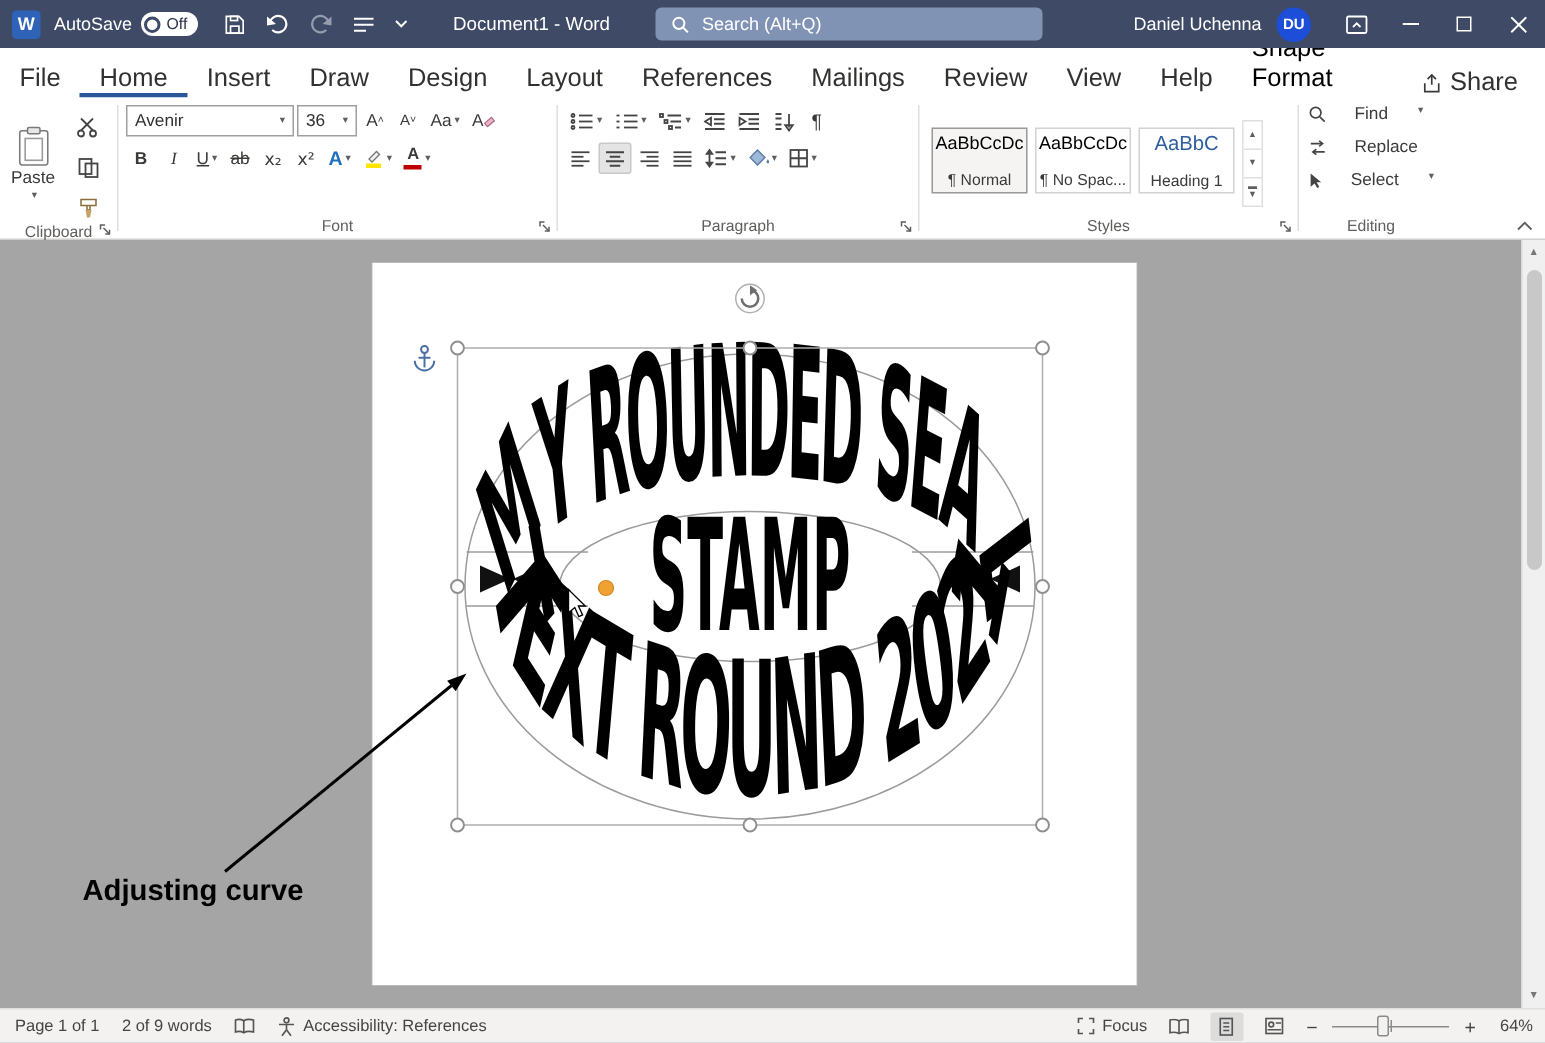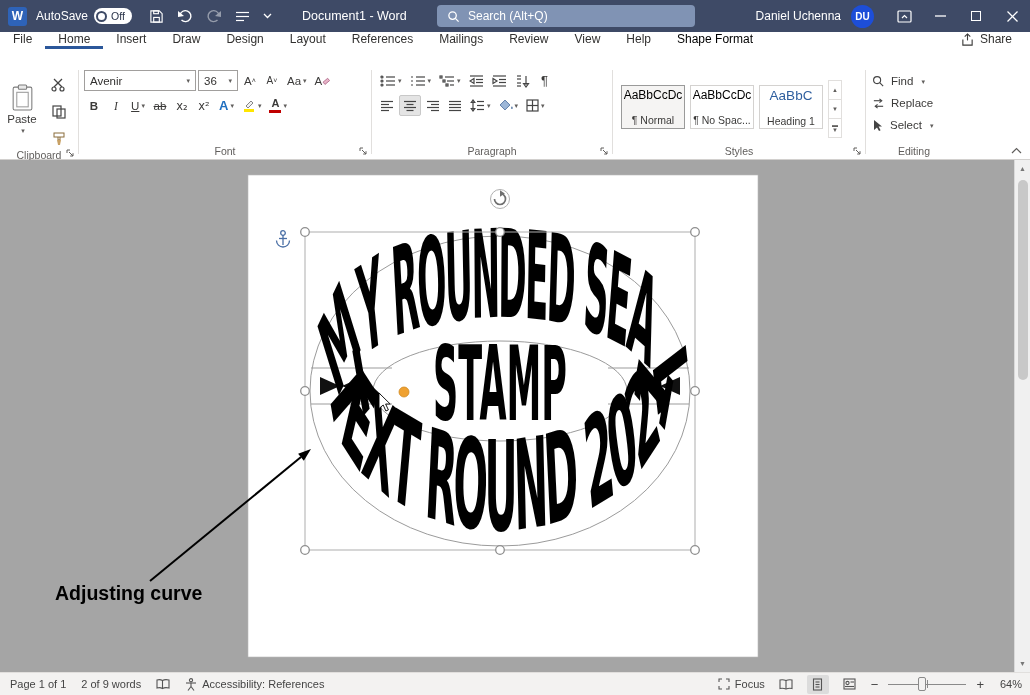--- a/index.html
+++ b/index.html
@@ -19,21 +19,21 @@
   .ticon{display:flex;align-items:center;justify-content:center}
   .tb-title{position:absolute;left:302px;top:0;height:32px;display:flex;align-items:center;font-size:12.5px}
   .searchbox{position:absolute;left:437px;top:5px;width:258px;height:22px;background:#8093b4;border-radius:4px;display:flex;align-items:center;gap:8px;padding:0 10px;font-size:12px;color:#fff}
   .tb-right{margin-left:auto;display:flex;align-items:center;height:32px}
   .uname{font-size:12px;margin-right:10px}
   .avatar{width:23px;height:23px;border-radius:50%;background:#1d4ed8;color:#fff;display:flex;align-items:center;justify-content:center;font-size:10px;font-weight:bold;margin-right:12px}
   .winbtn{width:36px;height:32px;display:flex;align-items:center;justify-content:center;font-size:14px}
   .maxbox{width:10px;height:10px;border:1px solid #fff}
 
   
-  .tabsrow{height:33px;display:flex;align-items:flex-start;background:#fff;font-size:12px}
+  .tabsrow{height:33px;display:flex;align-items:flex-end;background:#fff;font-size:17px}
   .rtab{display:flex;align-items:center;padding:0 13px;color:#323130;border-bottom:3px solid transparent}
   .rtab.active{border-bottom-color:#2b579a}
   .rtab.contextual{color:#000000}
   .share{margin-left:auto;display:flex;align-items:center;gap:6px;padding:0 18px;color:#323130}
 
   
   .ribbon{position:relative;height:95px;display:flex;background:#fff;border-bottom:1px solid #d2d0ce;flex:none}
   .group{display:flex;flex-direction:column;padding-top:3px}
   .gbody{flex:1;display:flex}
   .glabel{height:17px;display:flex;align-items:center;justify-content:center;font-size:10.5px;color:#605e5c;position:relative}
@@ -49,21 +49,21 @@
   .minicol{display:flex;flex-direction:column;justify-content:flex-start;gap:6px;padding:6px 2px 0 4px}
   .usub{font-family:"DejaVu Sans",sans-serif}
   .stylecards{display:flex;align-items:center;padding:4px 4px 0 8px}
   .stylecard{width:64px;height:44px;border:1px solid #d4d2d0;background:#fff;margin-right:5px;display:flex;flex-direction:column;align-items:center;justify-content:center;gap:12px}
   .stylecard.sel{border-color:#9a9a9a;background:#f5f4f3}
   .sprev{font-size:12px;color:#000;white-space:nowrap}
   .sprev.h1{color:#2e5e9e;font-size:13.5px}
   .sname{font-size:10.5px;color:#3b3a39;white-space:nowrap}
   .scrollcol{width:14px;height:58px;margin-top:4px;border:1px solid #e1dfdd;display:flex;flex-direction:column}
   .scrollcol div{flex:1;display:flex;align-items:center;justify-content:center;font-size:6px;color:#605e5c;border-bottom:1px solid #e1dfdd}
-  .erow{display:flex;align-items:center;gap:6px;height:22px;font-size:11.5px;padding:0 6px;color:#3b3a39}
+  .erow{display:flex;gap:18px;height:22px;font-size:11.5px;padding:0 6px;color:#3b3a39}
   .collapse{position:absolute;right:8px;bottom:5px}
 
   
   .docarea{position:relative;flex:1;background:#a5a5a5;overflow:hidden}
   .docsvg{position:absolute;left:0;top:0}
   .docsvg text{font-family:"DejaVu Sans",sans-serif}
   .vscroll{position:absolute;right:0;top:0;bottom:0;width:16px;background:#f0f0f0;border-left:1px solid #d9d9d9}
   .varrow{height:17px;display:flex;align-items:center;justify-content:center;font-size:7px;color:#777}
   .vthumb{position:absolute;left:3px;top:20px;width:10px;height:200px;background:#c8c8c8;border-radius:5px}
   .varrow.down{position:absolute;bottom:0;left:0;right:0}

